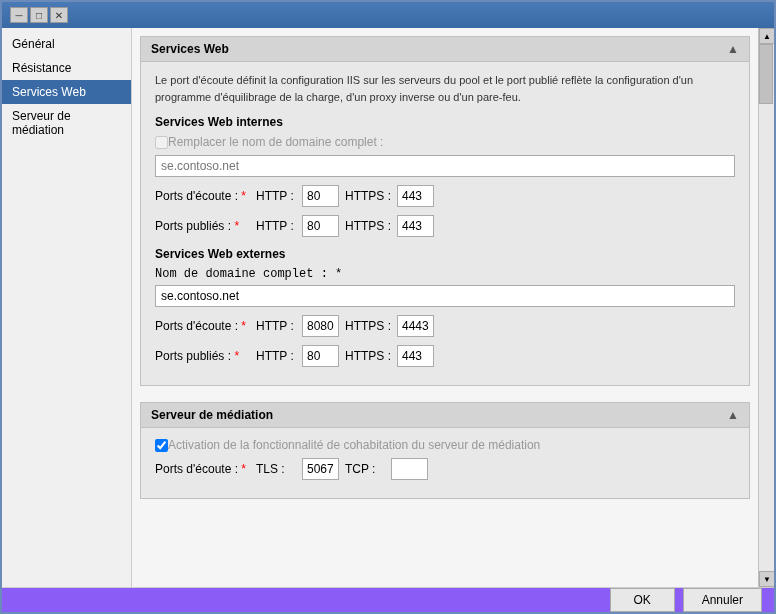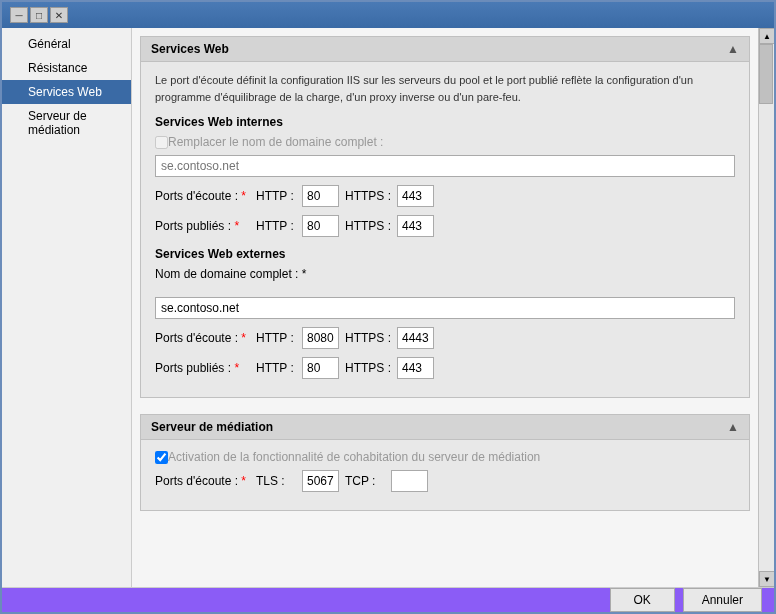--- a/index.html
+++ b/index.html
@@ -68,21 +68,21 @@
       overflow: hidden;
     }
     .sidebar {
       width: 130px;
       background: #f0f0f0;
       border-right: 1px solid #ccc;
       padding: 4px 0;
       flex-shrink: 0;
     }
     .sidebar-item {
-      padding: 5px 26px;
+      padding: 5px 10px;
       cursor: pointer;
       color: #000;
       font-size: 12px;
     }
     .sidebar-item.active {
       background: #3a6aa5;
       color: white;
     }
     .main-panel {
       flex: 1;
@@ -283,21 +283,21 @@
               </label>
               <span class="port-label">HTTP :</span>
               <input type="text" class="port-input" value="80" style="">
               <span class="port-label">HTTPS :</span>
               <input type="text" class="port-input" value="443" style="">
             </div>
 
             
             <div class="subsection-title">Services Web externes</div>
 
-            <div style="margin-bottom:16px; font-size:12px;">
+            <div style="margin-bottom:4px; font-size:12px;font-family:Liberation Mono, monospace;">
               <span>Nom de domaine complet :</span> <span class="required">*</span>
             </div>
             <input type="text" class="full-input active" value="se.contoso.net" style="">
 
             <div class="port-row">
               <label>
                 <span>Ports d'écoute :</span> <span class="required">*</span>
               </label>
               <span class="port-label">HTTP :</span>
               <input type="text" class="port-input" value="8080" style="">

